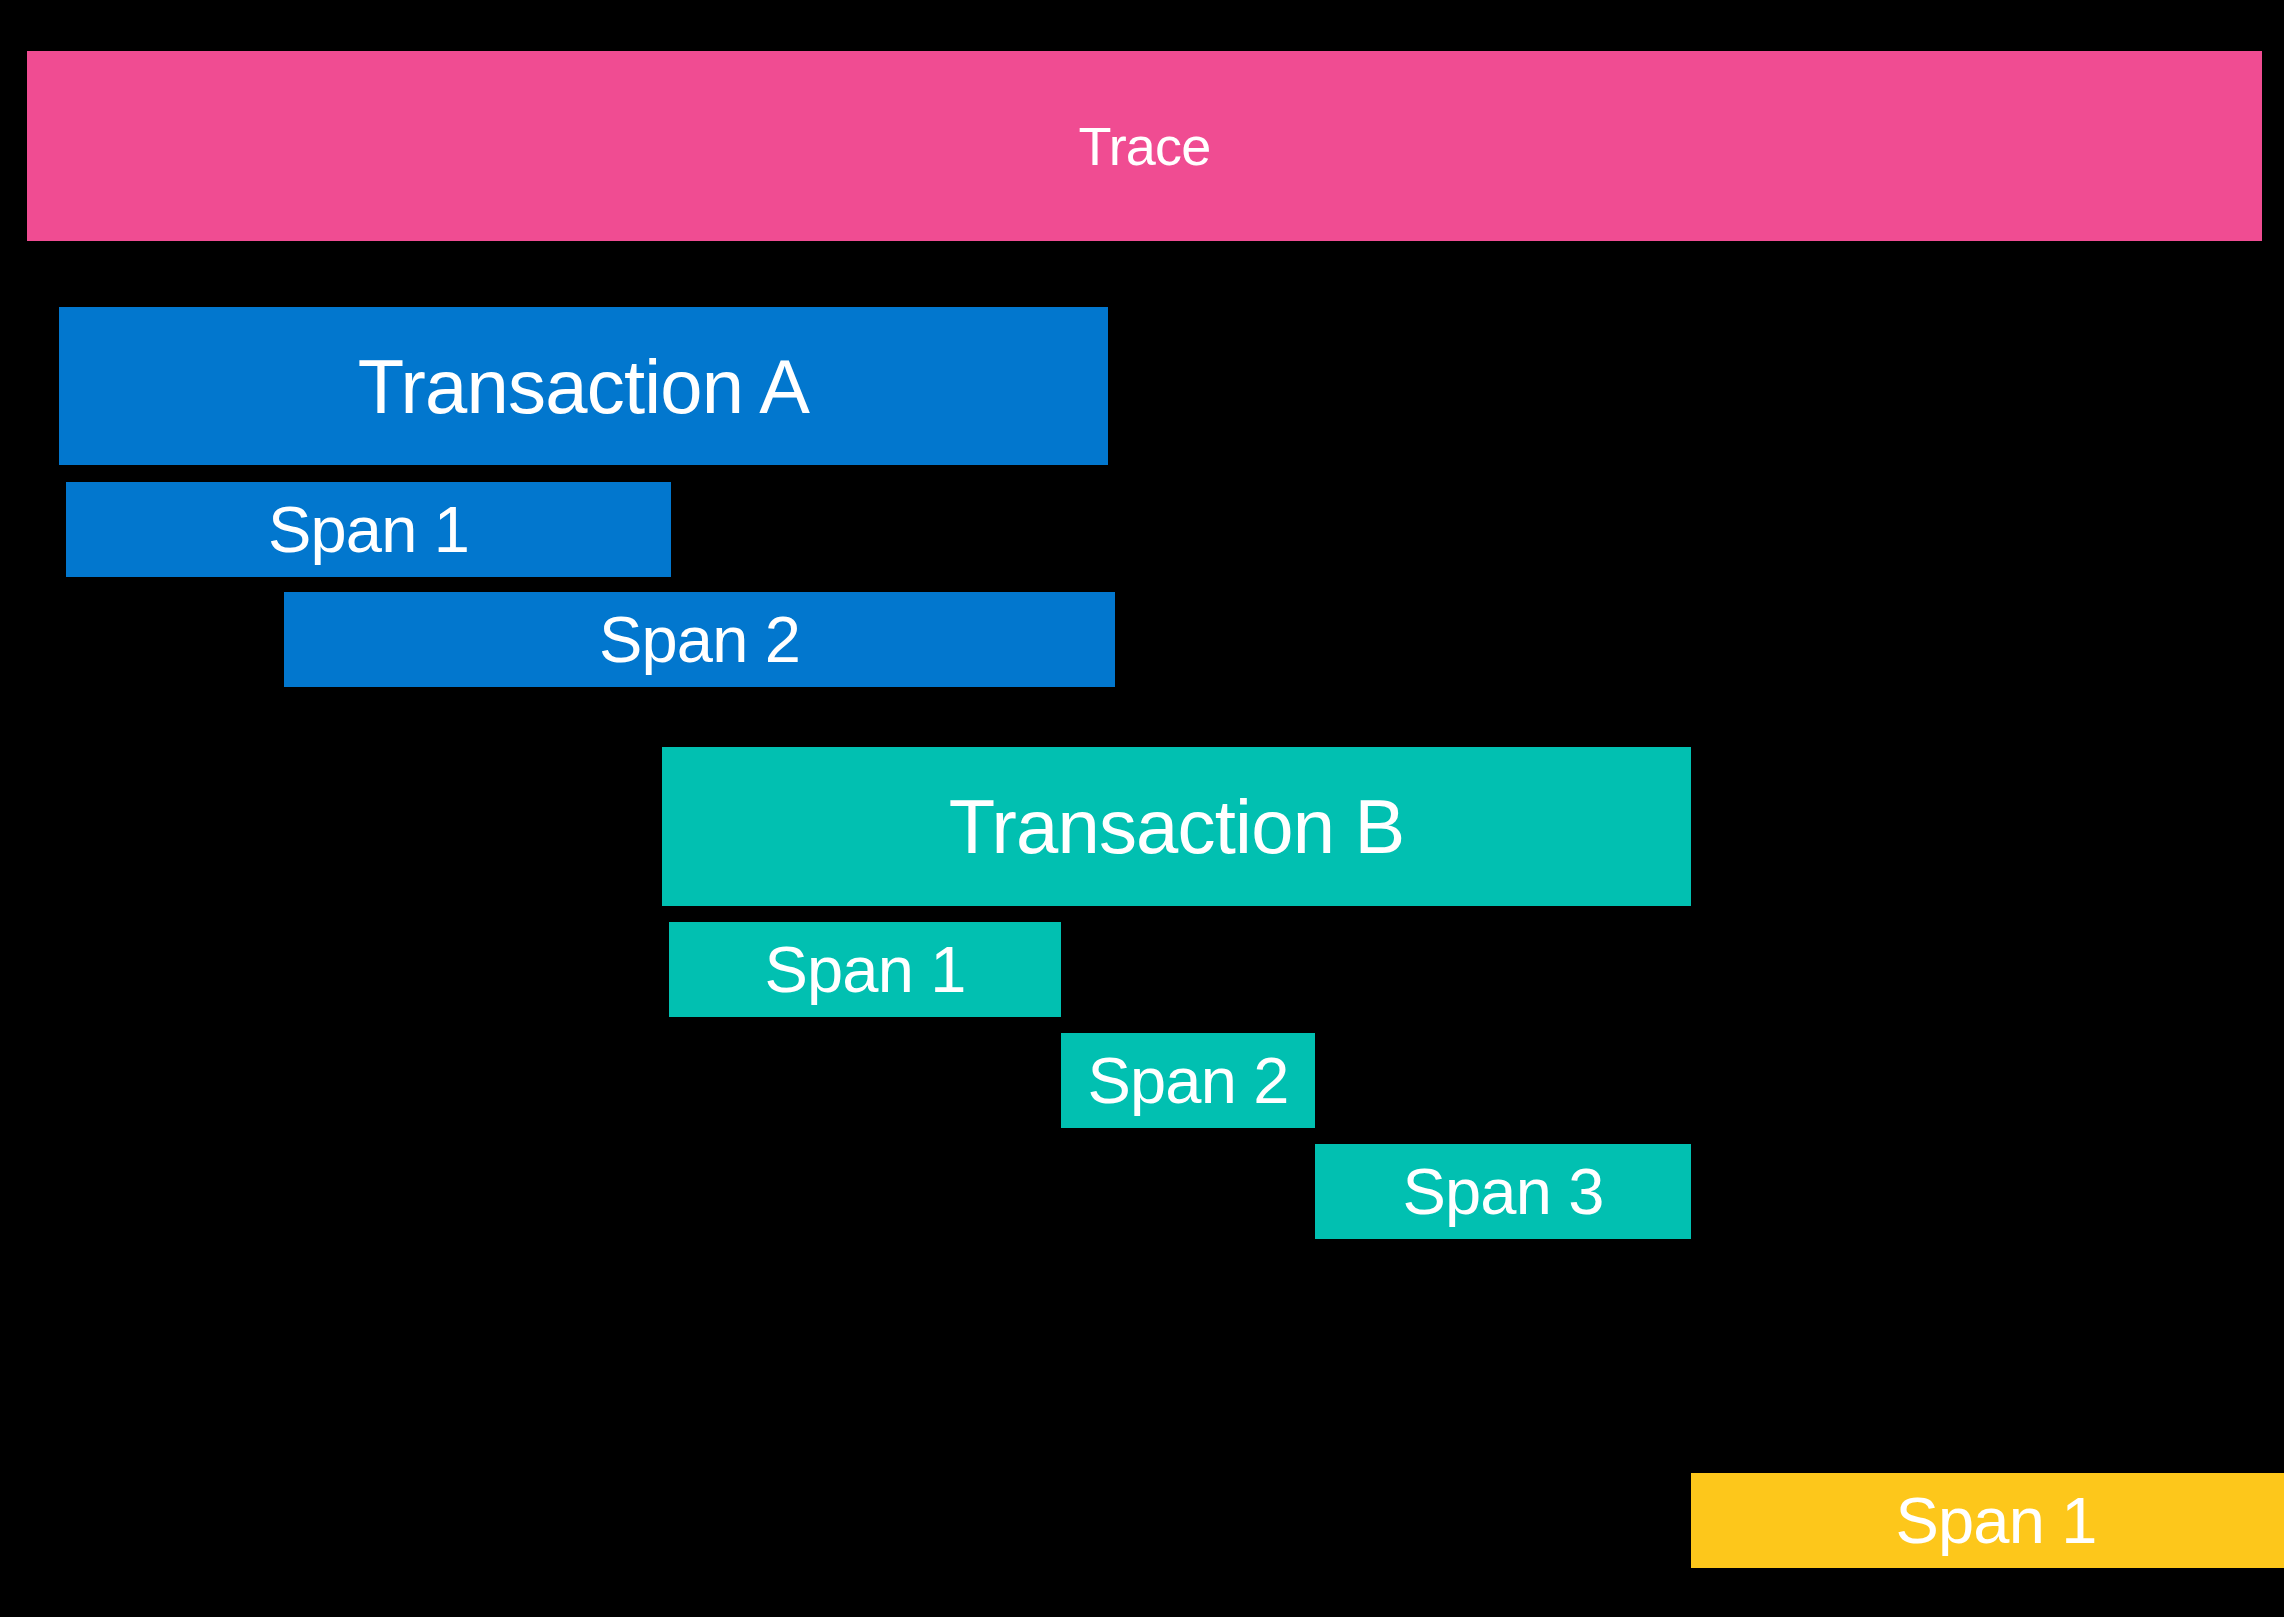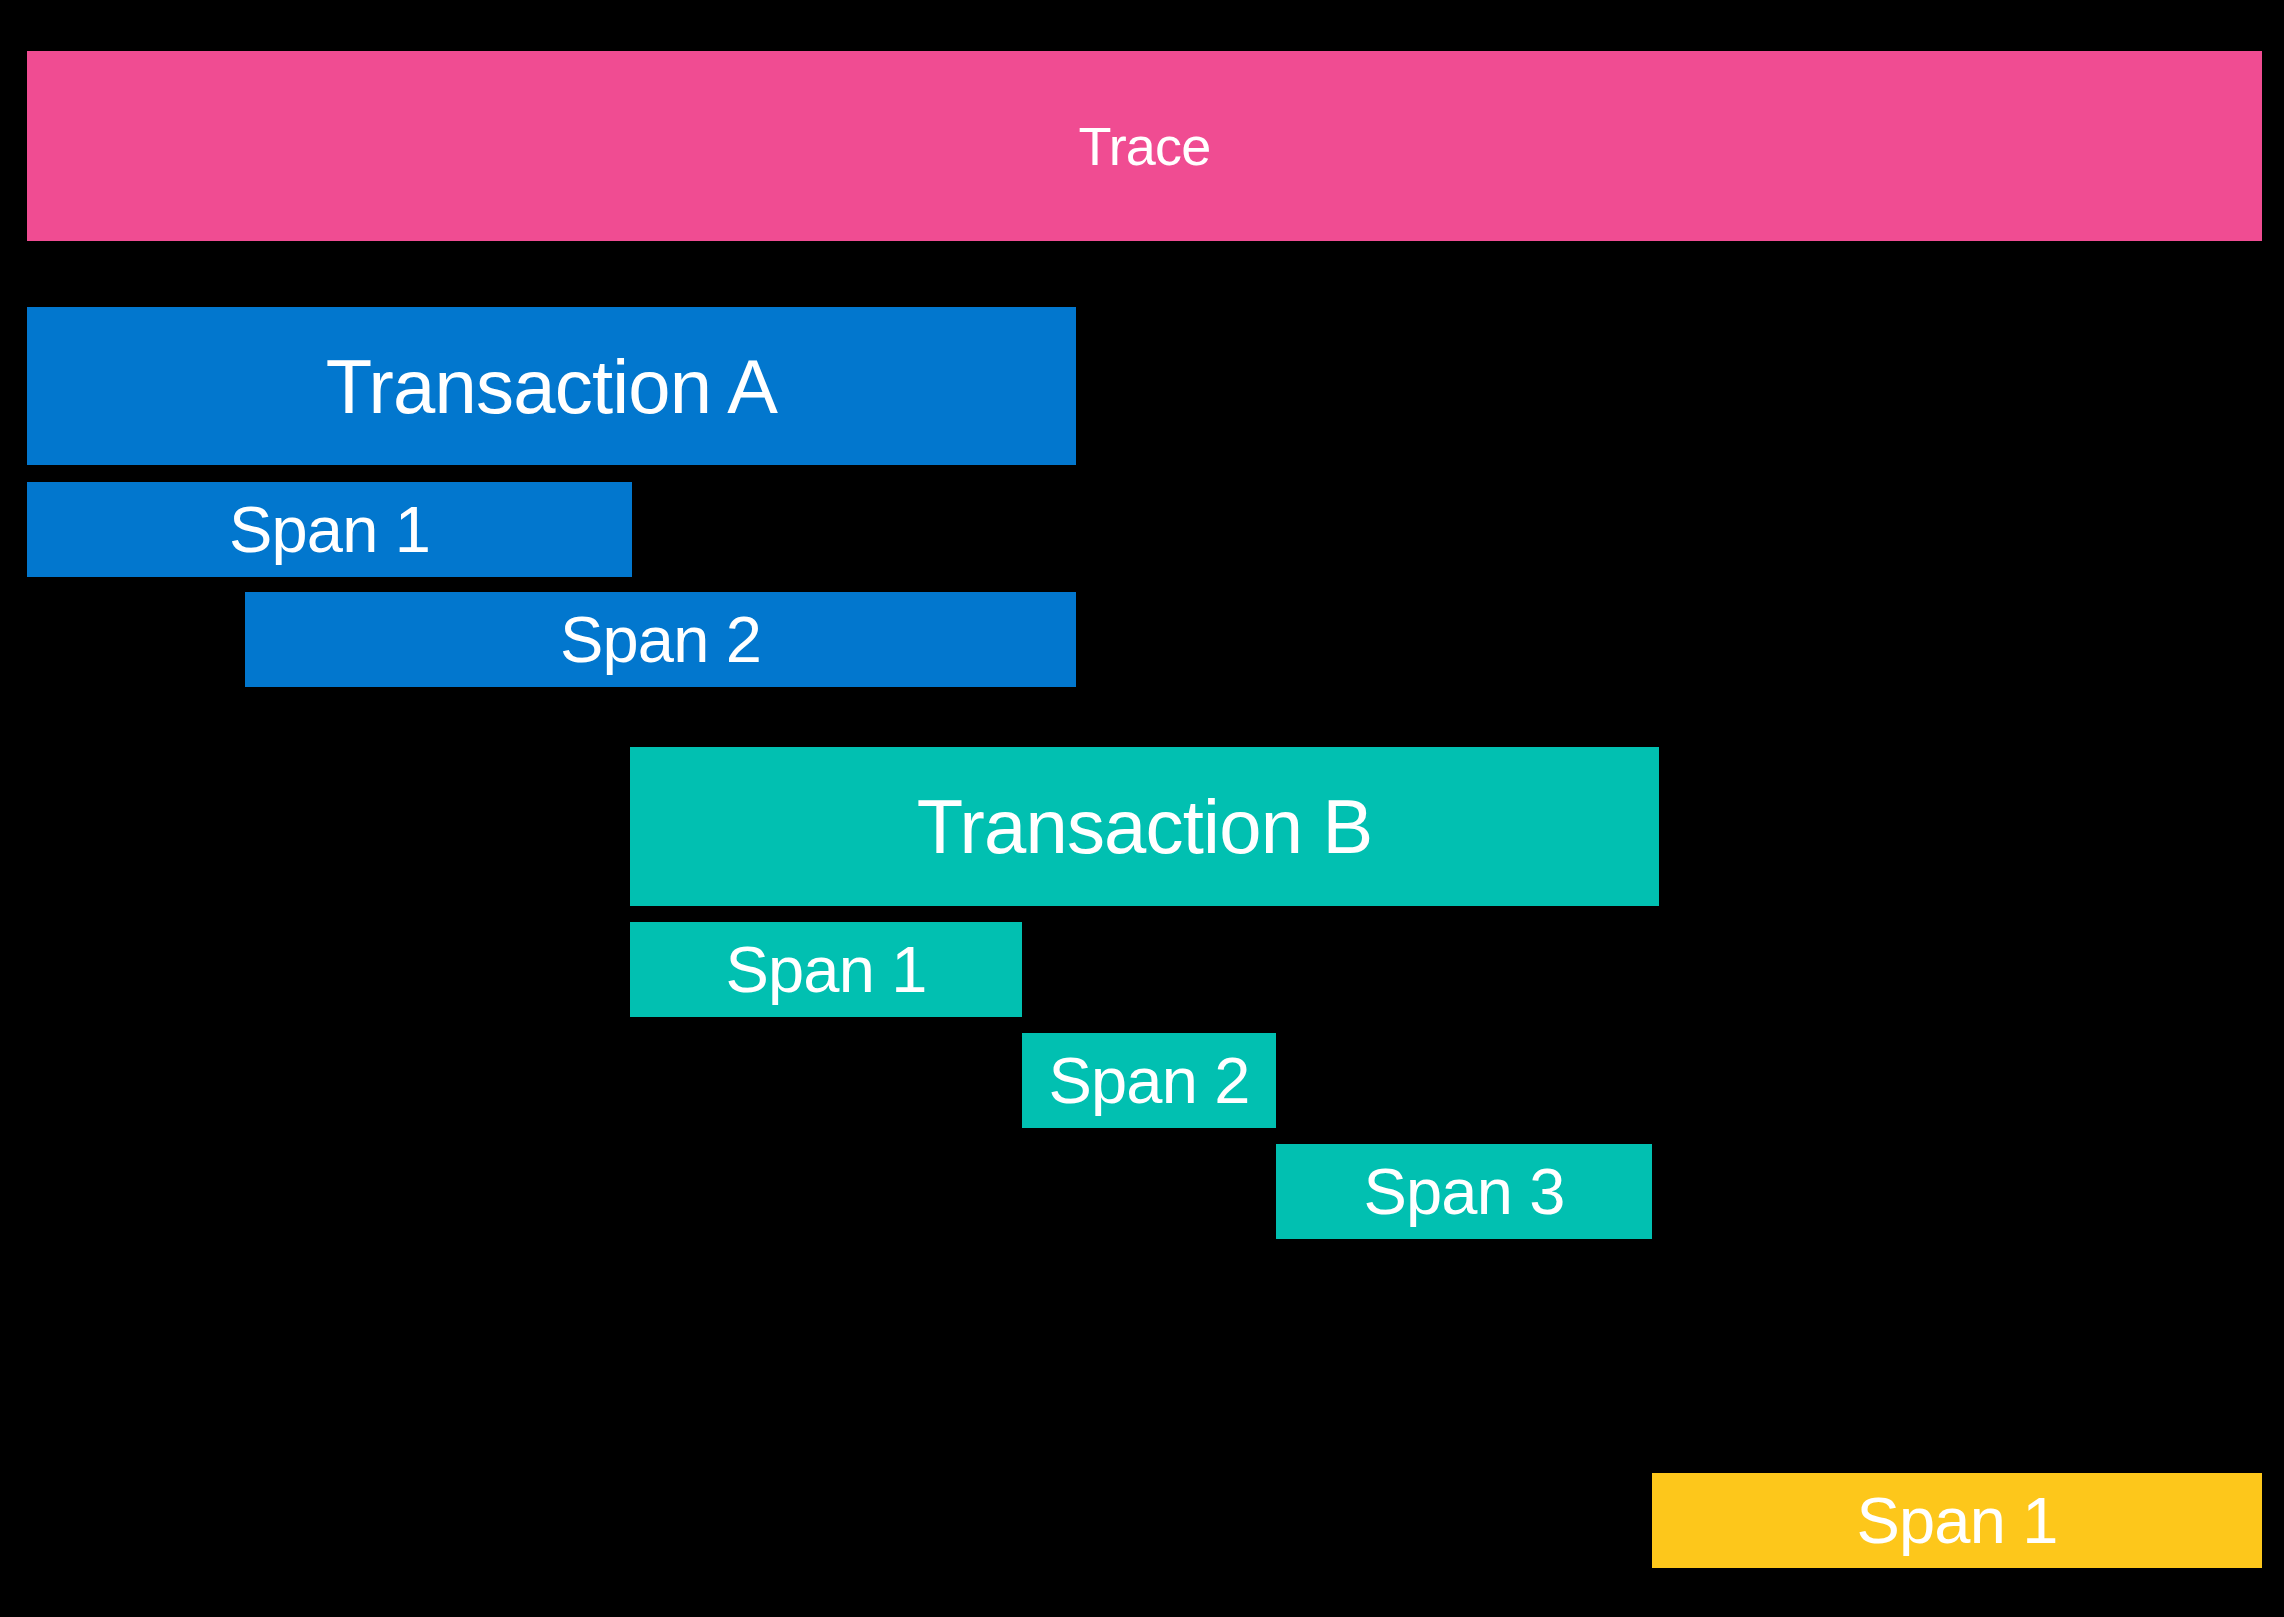--- a/index.html
+++ b/index.html
@@ -19,22 +19,22 @@
     position: absolute;
     display: flex;
     align-items: center;
     justify-content: center;
     color: #ffffff;
     font-weight: 500;
     letter-spacing: -0.8px;
     white-space: nowrap;
   }
   .bar-trace       { left: 27px;   top: 51px;   width: 2235px; height: 190px; font-size: 54px; }
-  .bar-trans       { height: 158px; font-size: 76px; }
-  .bar-span        { height: 95px; font-size: 65px; }
+  .bar-trans       { height: 158px; font-size: 76px; margin-left: 32px; }
+  .bar-span        { height: 95px; font-size: 65px; margin-left: 39px; }
 
   .bar-trans-a     { left: 27px;   top: 307px;  width: 1049px; }
   .bar-span-a1     { left: 27px;   top: 482px;  width: 605px;  }
   .bar-span-a2     { left: 245px;  top: 592px;  width: 831px; }
 
   .bar-trans-b     { left: 630px;  top: 747px;  width: 1029px; height: 159px; }
   .bar-span-b1     { left: 630px;  top: 922px; width: 392px;  }
   .bar-span-b2     { left: 1022px; top: 1033px; width: 254px;  height: 95px; }
   .bar-span-b3     { left: 1276px; top: 1144px; width: 376px;  }
 

